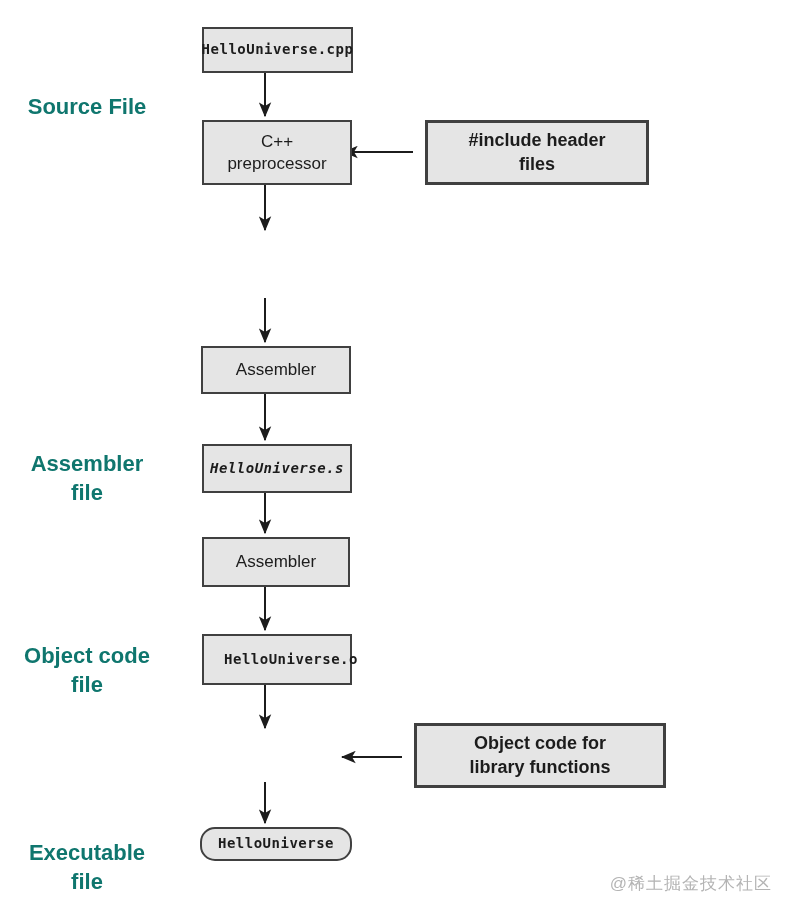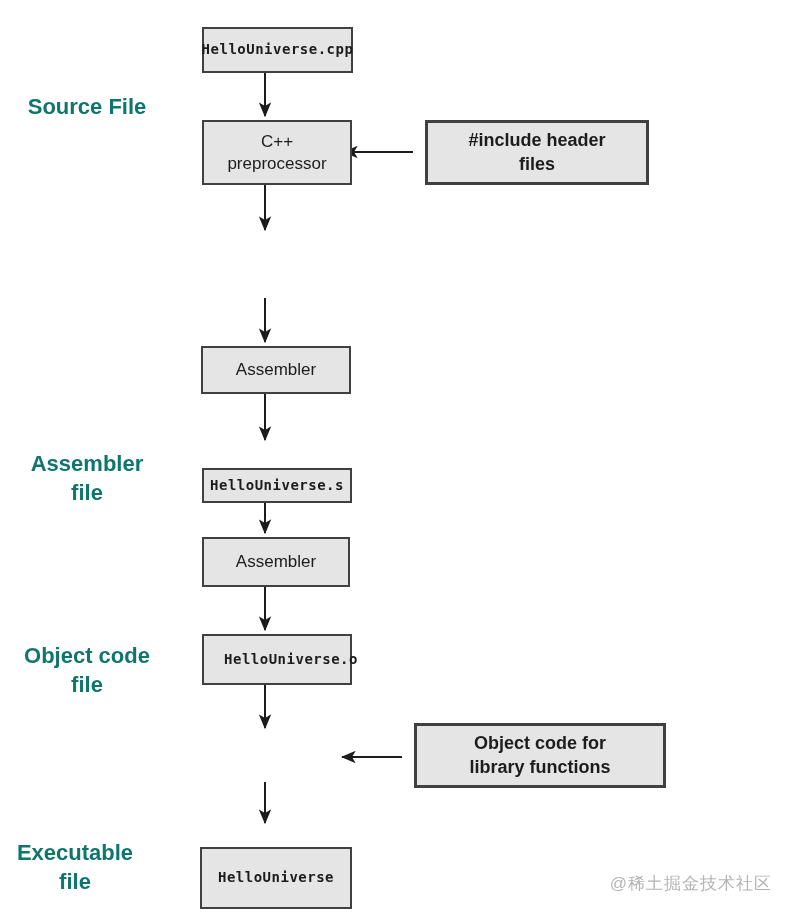--- a/index.html
+++ b/index.html
@@ -93,41 +93,41 @@
   </svg>
 
   <div class="box mono" style="left:190px; top:27px;  width:151px; height:46px;">HelloUniverse.cpp</div>
 
   <div class="box plain" style="left:190px; top:120px; width:150px; height:65px;">C++
 preprocessor</div>
 
 
   <div class="box plain" style="left:189px; top:346px; width:150px; height:48px;">Assembler</div>
 
-  <div class="box mono" style="left:190px; top:468px; width:150px; height:35px;">HelloUniverse.s</div>
+  <div class="box mono" style="left:190px; top:444px; width:150px; height:49px;font-style:italic;">HelloUniverse.s</div>
 
   <div class="box plain" style="left:190px; top:537px; width:148px; height:50px;">Assembler</div>
 
   <div class="box mono" style="left:190px; top:634px; width:150px; height:51px;padding-left:28px;">HelloUniverse.o</div>
 
 
-  <div class="box mono" style="left:188px; top:847px; width:152px; height:62px;">HelloUniverse</div>
+  <div class="box mono" style="left:188px; top:827px; width:152px; height:34px;border-radius:15px;">HelloUniverse</div>
 
   <div class="box annot" style="left:413px; top:120px; width:224px; height:65px;">#include header
 files</div>
 
   <div class="box annot" style="left:402px; top:723px; width:252px; height:65px;">Object code for
 library functions</div>
 
   <div class="side-label" style="left:12px; top:93px;">Source File</div>
 
   <div class="side-label" style="left:12px; top:450px;">Assembler
 file</div>
 
   <div class="side-label" style="left:12px; top:642px;">Object code
 file</div>
 
-  <div class="side-label" style="left:0; top:839px;">Executable
+  <div class="side-label" style="left:12px; top:839px;">Executable
 file</div>
 
   <div class="watermark">@稀土掘金技术社区</div>
 
 </div>
 
 </body></html>

